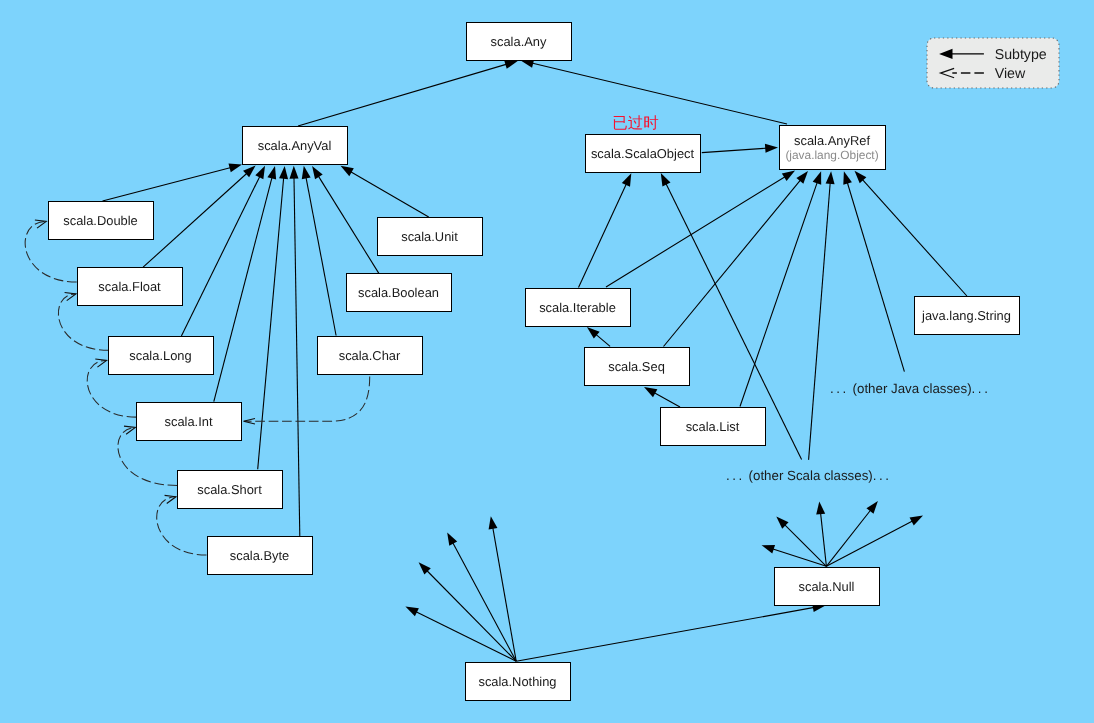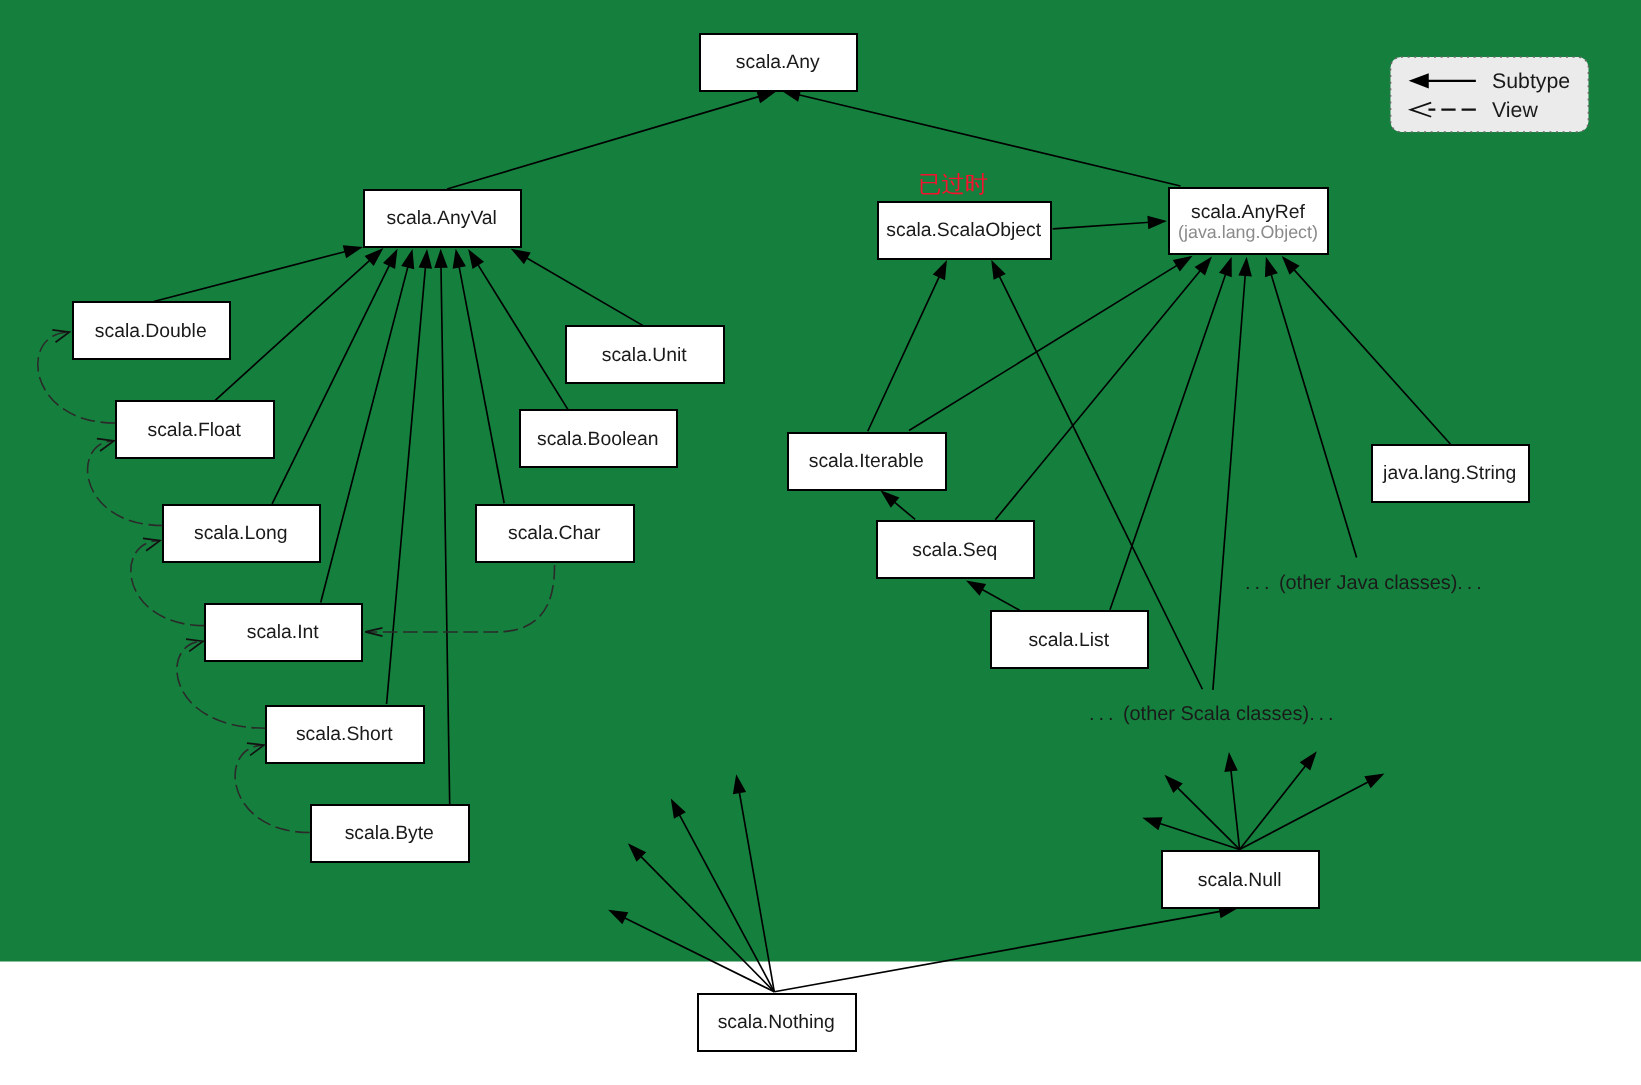--- a/index.html
+++ b/index.html
@@ -1,18 +1,18 @@
 <!DOCTYPE html>
 <html><head>
 <meta charset="utf-8">
 <title>Scala Type Hierarchy</title>
 <style>
   html,body{margin:0;padding:0;background:#ffffff;-webkit-font-smoothing:antialiased;text-rendering:geometricPrecision;}
   body{width:1094px;height:723px;overflow:hidden;font-family:"Liberation Sans",sans-serif;}
-  #diagram{position:relative;width:1094px;height:641px;background:#15803d;will-change:transform;}
+  #diagram{position:relative;width:1094px;height:723px;background:#7dd3fc;will-change:transform;}
   svg#svgroot{position:absolute;left:0;top:0;display:block;}
   .nodebox rect{fill:#ffffff;stroke:#000000;stroke-width:1.3;shape-rendering:crispEdges;}
   .nodebox text{font-family:"Liberation Sans",sans-serif;font-size:12.9px;fill:#1a1a1a;text-anchor:middle;}
   .nodebox text.sub{font-size:11.9px;fill:#8a8a8a;}
   .edge{stroke:#000000;stroke-width:1.1;fill:none;}
   .viewedge{stroke:#2a2a2a;stroke-width:1.05;fill:none;stroke-dasharray:9.7 3.7;stroke-linecap:butt;}
   .legendview{stroke:#111111;stroke-width:1.5;fill:none;stroke-dasharray:9.5 4.0;stroke-linecap:butt;}
   .annot{font-family:"Liberation Sans",sans-serif;font-size:13px;fill:#1a1a1a;}
   .legendbox{fill:#eaebea;stroke:#6a6a6a;stroke-width:1.1;stroke-dasharray:1.3 3.1;stroke-linecap:butt;}
   .legendtext{font-family:"Liberation Sans",sans-serif;font-size:14.2px;fill:#1a1a1a;}

